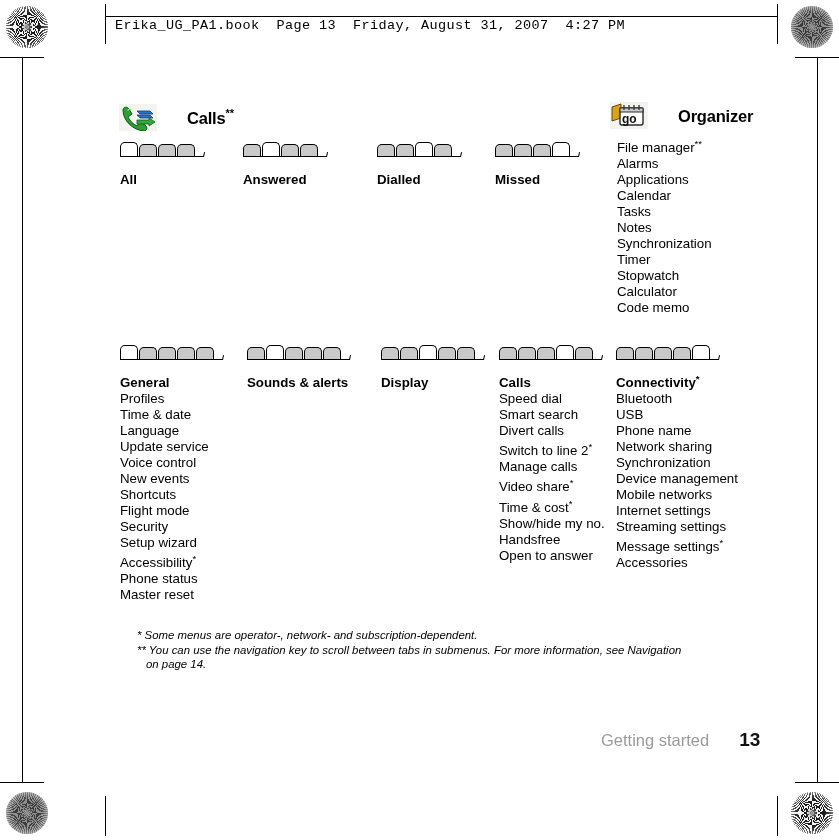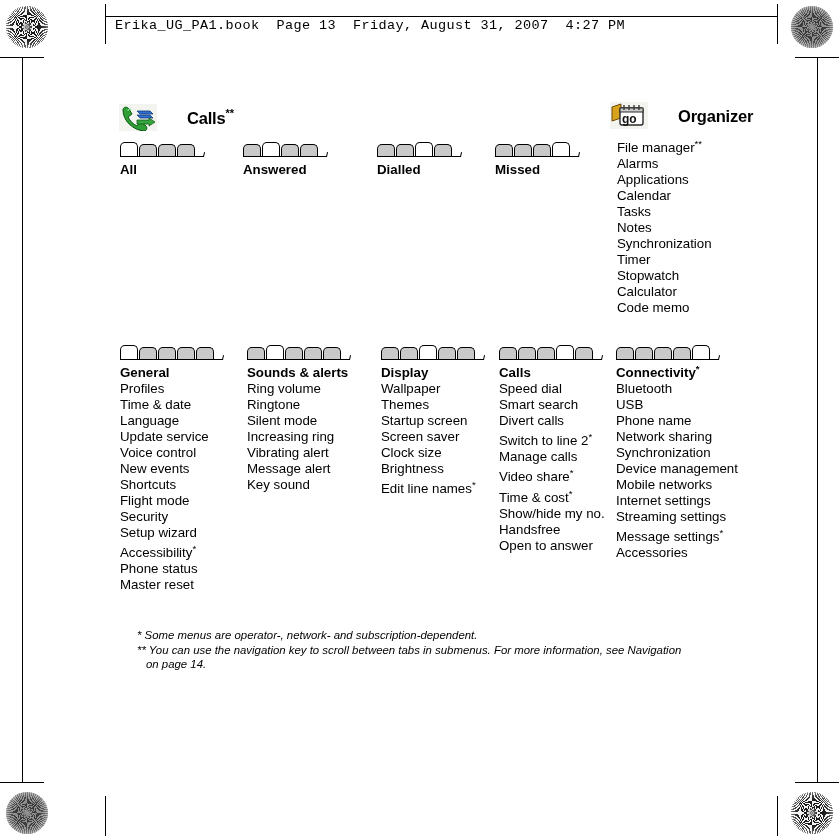--- a/index.html
+++ b/index.html
@@ -47,21 +47,21 @@
   
   .tabgroup{position:absolute;}
   .tabs{display:flex;align-items:flex-end;height:16px;position:relative;}
   .tab{width:18px;height:13px;background:#c9c9c9;border:1.4px solid #000;
     border-bottom:none;border-radius:5px 5px 0 0;box-sizing:border-box;margin-right:1px;}
   .tab.active{background:#ffffff;height:15px;border-color:#000;}
   .tabs .baseline{position:absolute;left:0;bottom:0;height:1.4px;background:#000;}
   .tabs .endtick{position:absolute;bottom:0;width:1.4px;height:5px;background:#000;
     transform:rotate(12deg);transform-origin:bottom center;}
 
-  .col-title{font-size:13.3px;font-weight:bold;margin-top:2px;line-height:14.6px;}
+  .col-title{font-size:13.3px;font-weight:bold;margin-top:12px;line-height:14.6px;}
   .col-title sup{font-size:9.5px;vertical-align:super;font-weight:bold;}
   .menu-list{list-style:none;margin:0;padding:0;}
   .menu-list li{font-size:13.3px;line-height:16px;white-space:nowrap;}
   .menu-list li sup{font-size:9.5px;vertical-align:super;}
 
   .footnotes{position:absolute;left:106px;top:628px;font-style:italic;
     font-size:11.4px;line-height:14.6px;color:#000;margin-left:16px;}
   .footnotes div{white-space:nowrap;}
   .footnotes .indent{padding-left:9px;}
 
@@ -231,51 +231,33 @@
     <div class="tabs">
         <div class="tab"></div>
         <div class="tab active"></div>
         <div class="tab"></div>
         <div class="tab"></div>
         <div class="tab"></div>
         <div class="baseline" style="width: 103px;"></div>
         <div class="endtick" style="left: 102px;"></div>
       </div>
     <div class="col-title"><span>Sounds &amp; alerts</span><sup></sup></div>
-    <ul class="menu-list">
-        <li>Ring volume</li>
-        <li>Ringtone</li>
-        <li>Silent mode</li>
-        <li>Increasing ring</li>
-        <li>Vibrating alert</li>
-        <li>Message alert</li>
-        <li>Key sound</li>
-      </ul>
   </div>
 
   <div class="tabgroup" style="left:366px;top:344px;">
     <div class="tabs">
         <div class="tab"></div>
         <div class="tab"></div>
         <div class="tab active"></div>
         <div class="tab"></div>
         <div class="tab"></div>
         <div class="baseline" style="width: 103px;"></div>
         <div class="endtick" style="left: 102px;"></div>
       </div>
     <div class="col-title"><span>Display</span><sup></sup></div>
-    <ul class="menu-list">
-        <li>Wallpaper</li>
-        <li>Themes</li>
-        <li>Startup screen</li>
-        <li>Screen saver</li>
-        <li>Clock size</li>
-        <li>Brightness</li>
-        <li>Edit line names<sup>*</sup></li>
-      </ul>
   </div>
 
   <div class="tabgroup" style="left:484px;top:344px;">
     <div class="tabs">
         <div class="tab"></div>
         <div class="tab"></div>
         <div class="tab"></div>
         <div class="tab active"></div>
         <div class="tab"></div>
         <div class="baseline" style="width: 103px;"></div>
@@ -321,14 +303,18 @@
         <li>Accessories</li>
       </ul>
   </div>
 
   <div class="footnotes">
     <div>* Some menus are operator-, network- and subscription-dependent.</div>
     <div>** You can use the navigation key to scroll between tabs in submenus. For more information, see Navigation</div>
     <div class="indent">on page 14.</div>
   </div>
 
+  <div class="footer">
+    <span class="fl">Getting started</span>
+    <span class="pg">13</span>
+  </div>
 
 </div>
 
 </body></html>

